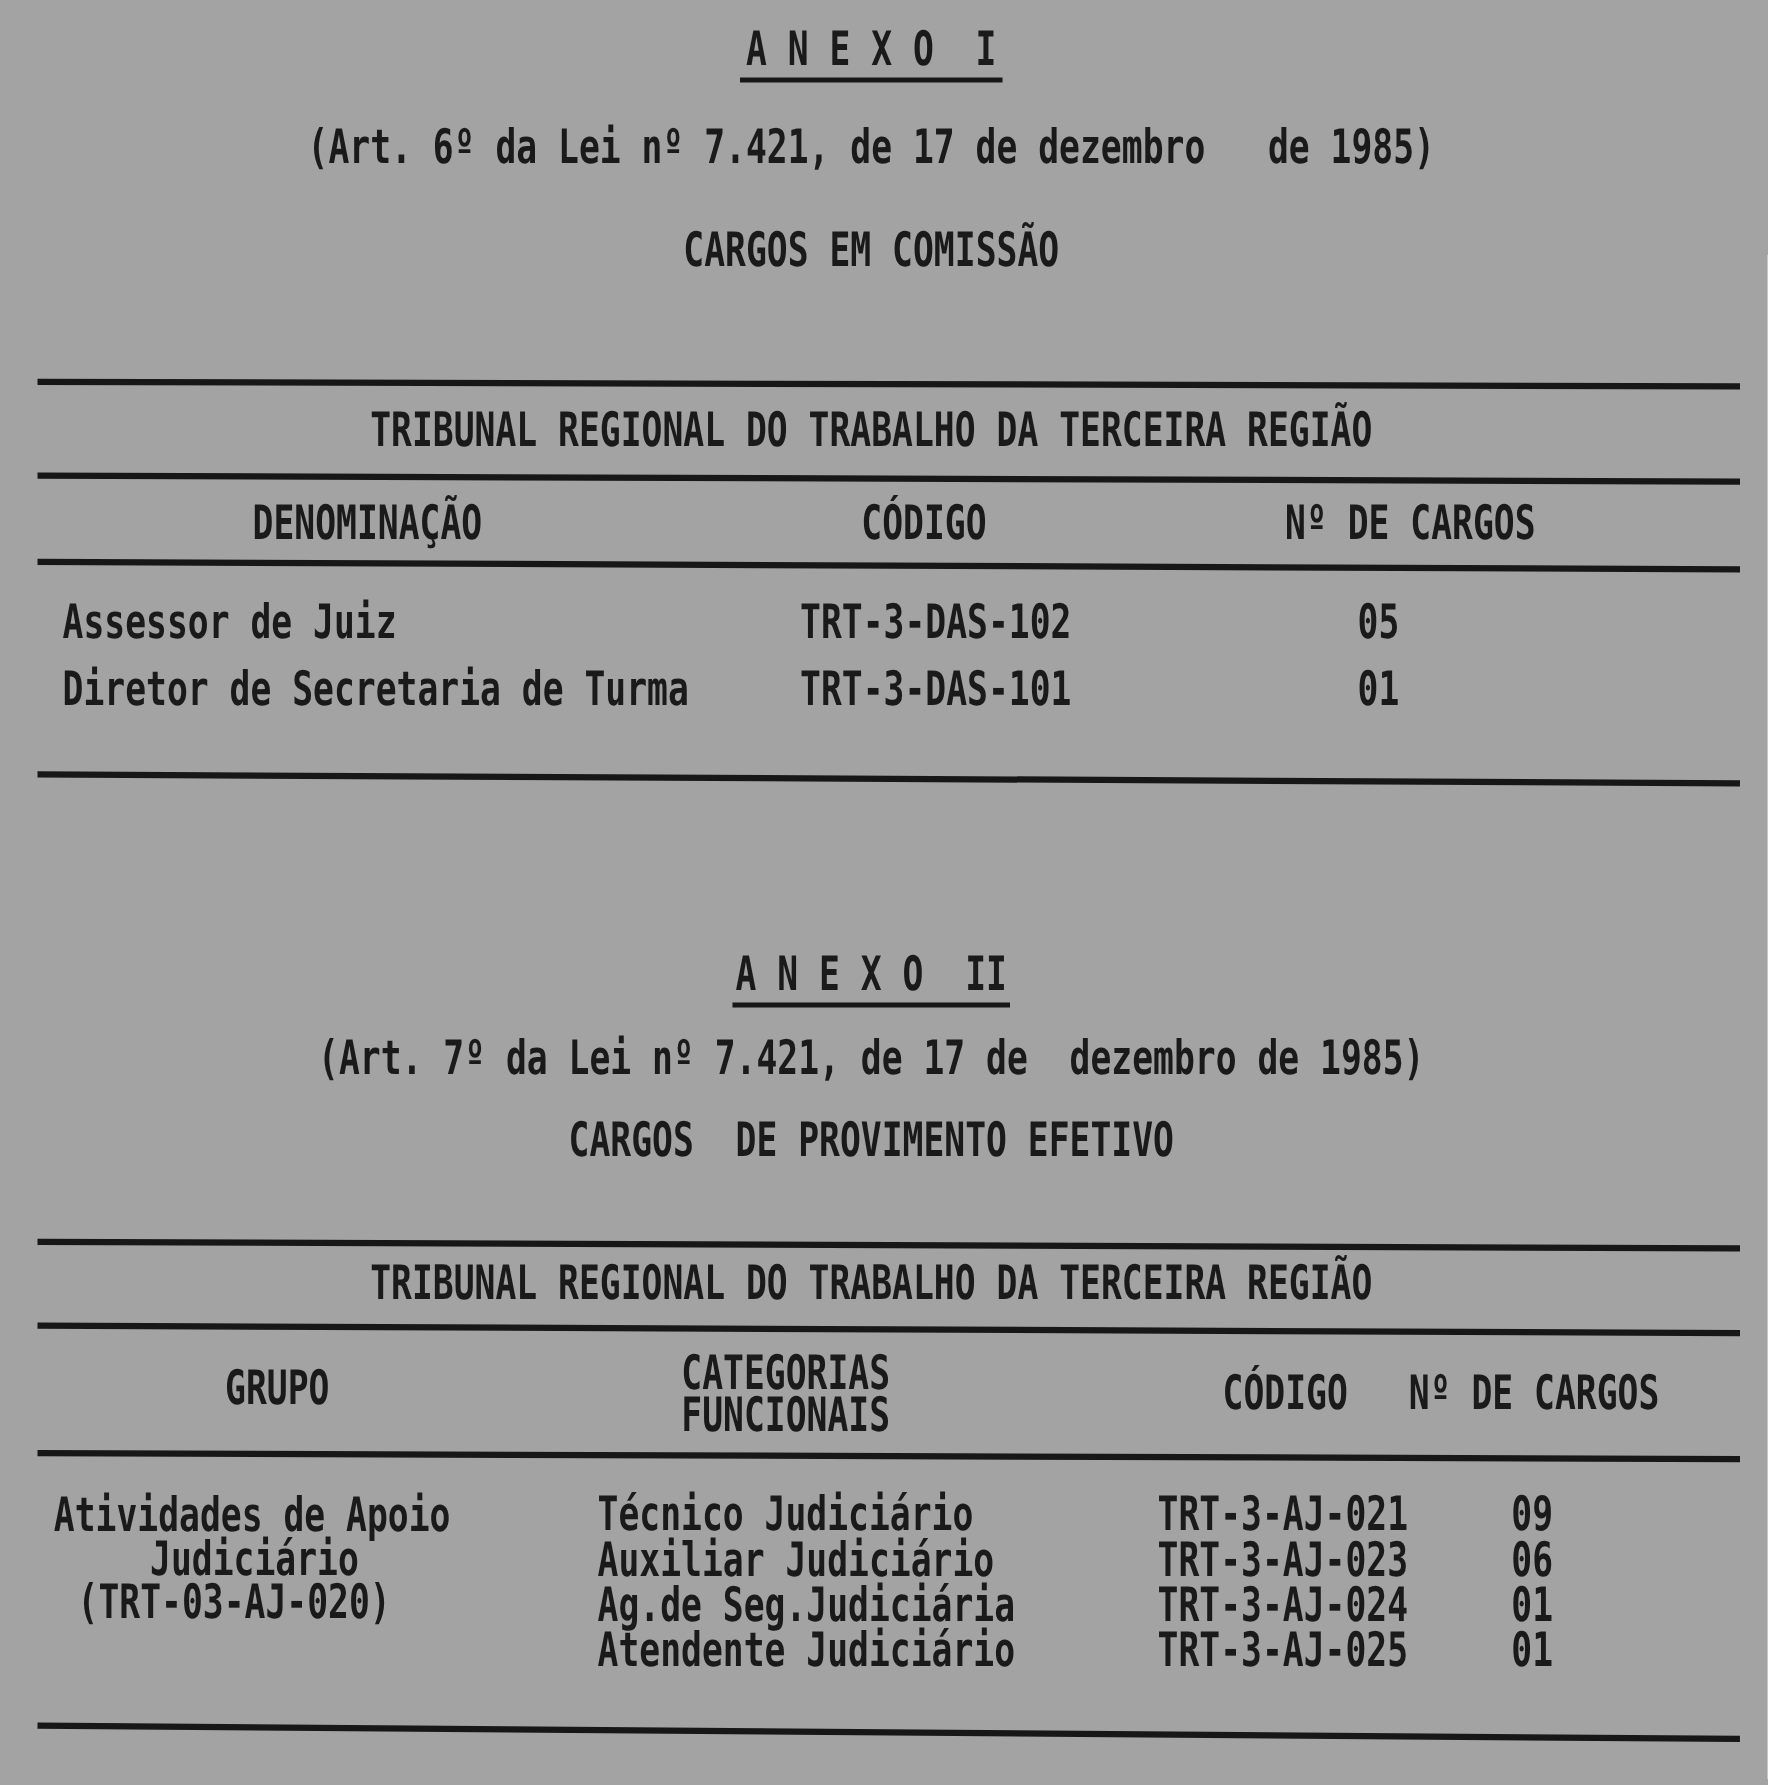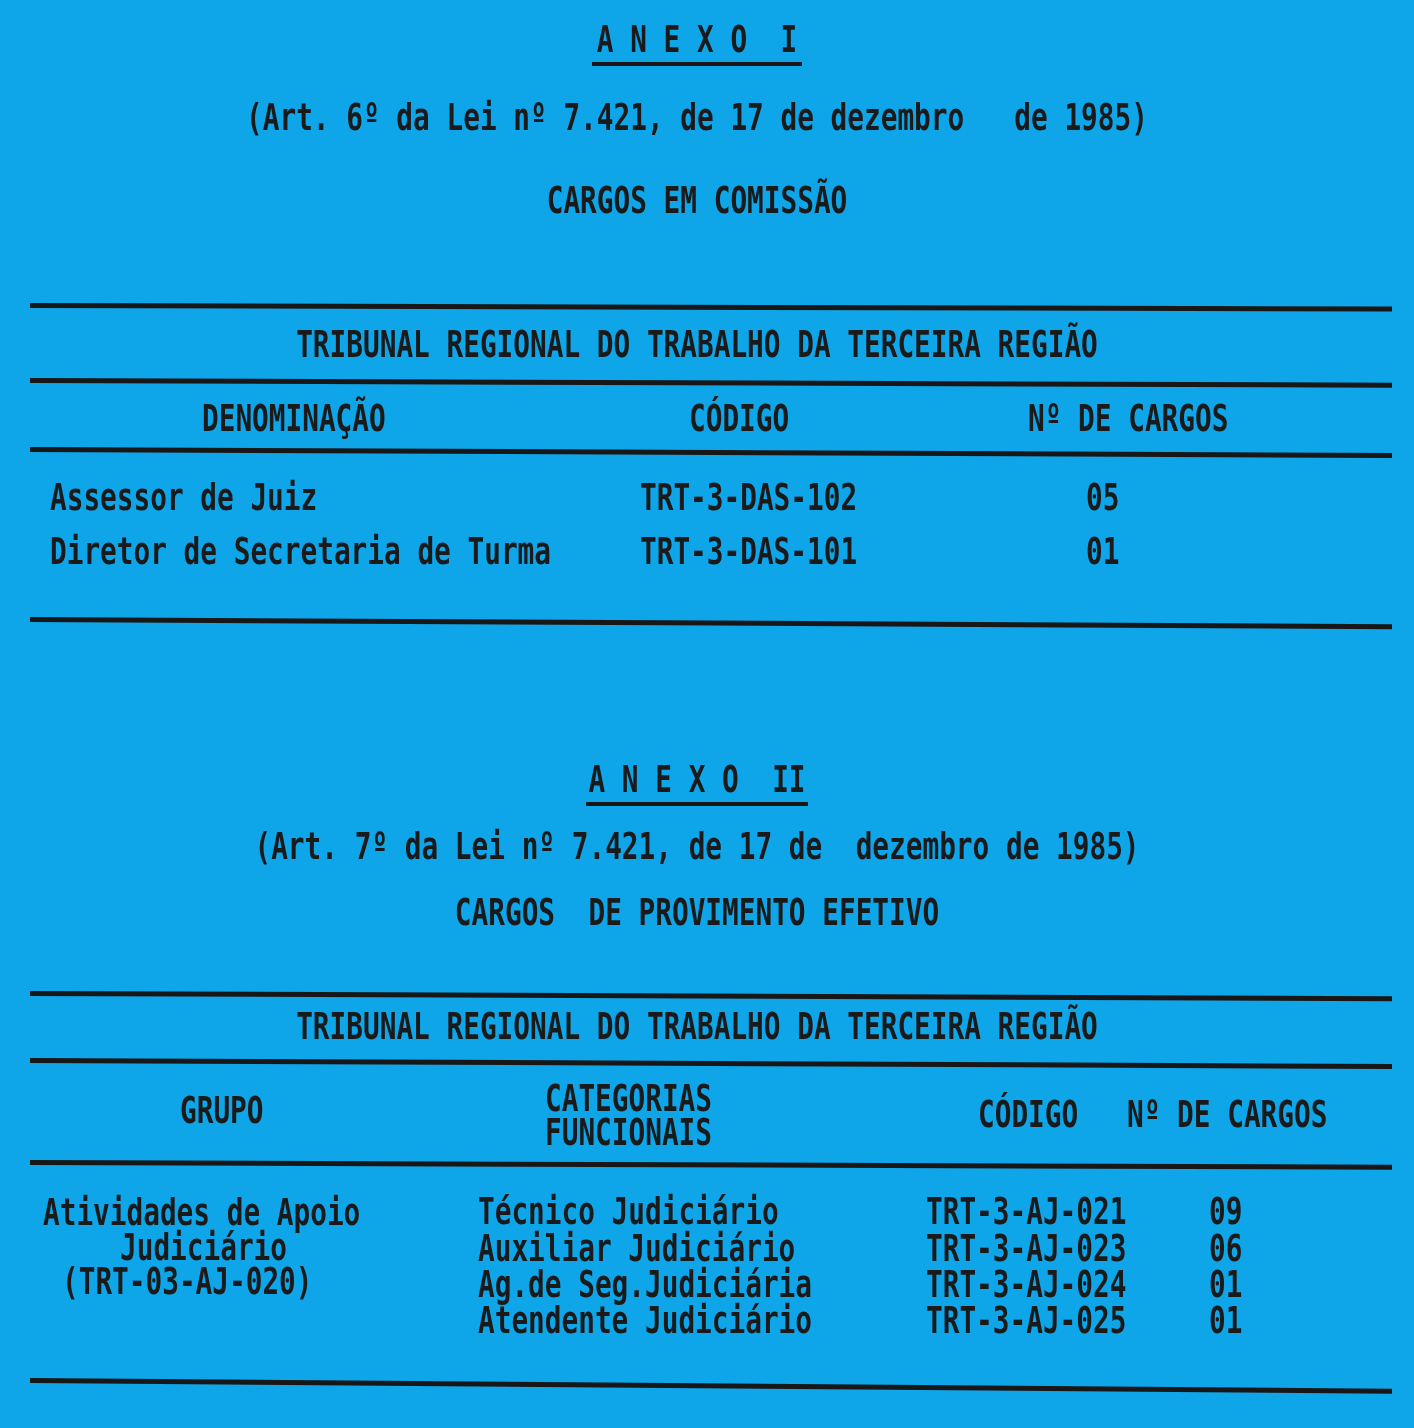--- a/index.html
+++ b/index.html
@@ -1,20 +1,20 @@
 <!DOCTYPE html>
 <html><head>
 <meta charset="utf-8">
 <style>
   html, body { margin: 0; padding: 0; background: #e8e8e8; }
   .page {
     position: relative;
     width: 1414px;
     height: 1428px;
-    background: #0ea5e9;
+    background: #a3a3a3;
     overflow: hidden;
     font-family: "DejaVu Sans Mono", "Liberation Mono", monospace;
     color: #1a1a1a;
   }
   
   .t {
     position: absolute;
     font-size: 38px;
     font-weight: 700;
     line-height: 38px;

